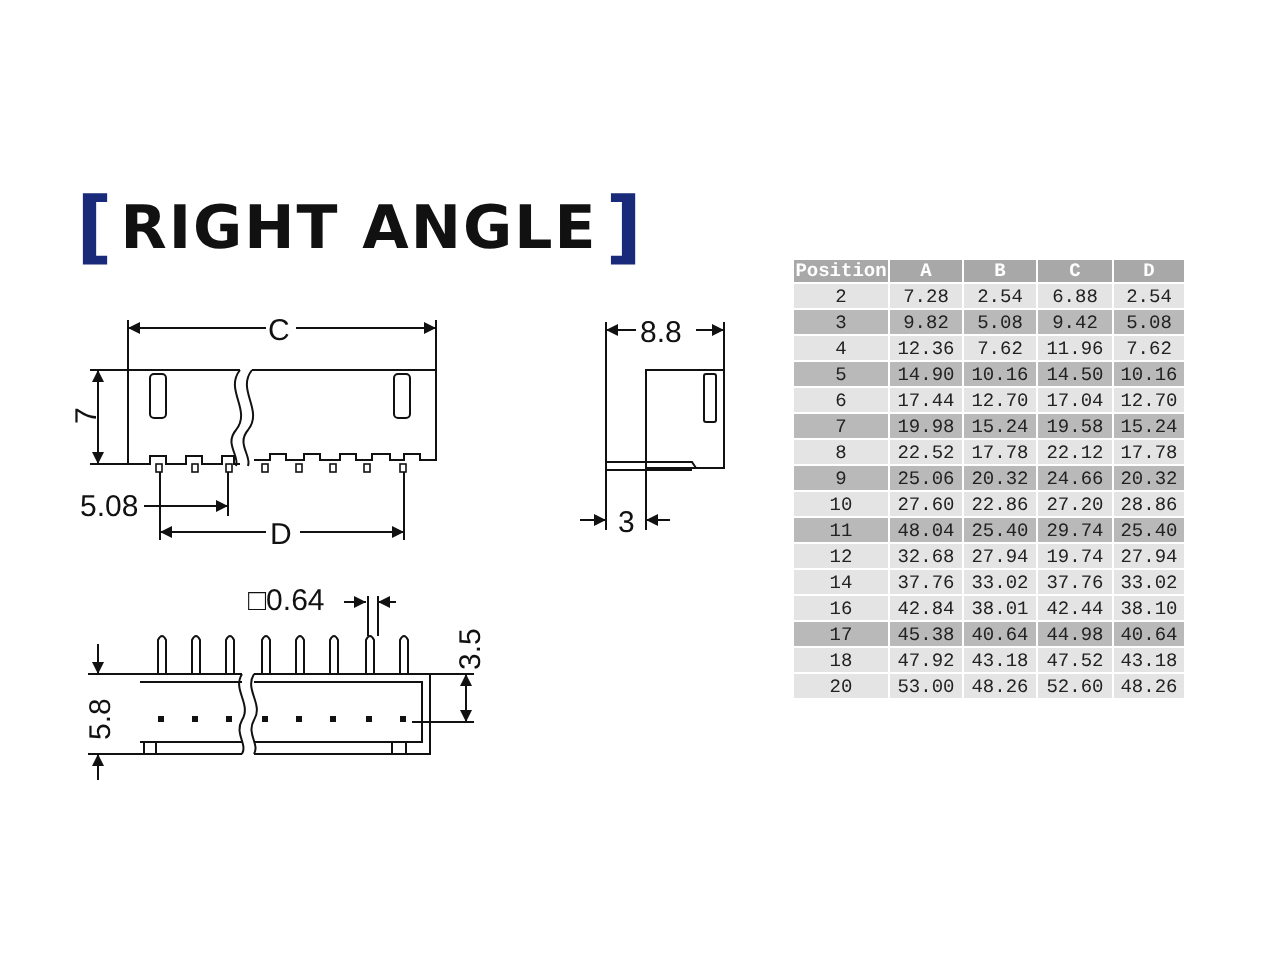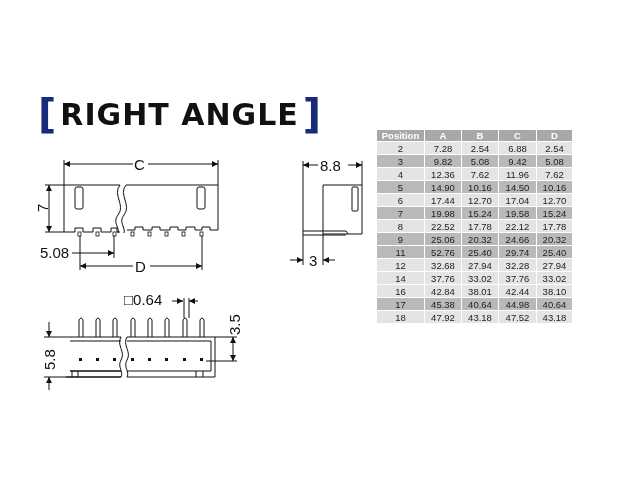--- a/index.html
+++ b/index.html
@@ -3,22 +3,22 @@
 <meta charset="utf-8">
 <style>
   html, body { margin:0; padding:0; }
   body { width:640px; height:480px; background:#ffffff; position:relative; overflow:hidden;
          font-family:"Liberation Sans", sans-serif; color:#111; }
   .title { position:absolute; left:38px; top:94px; height:40px; display:flex; align-items:center; }
   .bracket { color:#1a2a7a; font-size:40px; font-weight:bold; line-height:40px; font-family:"DejaVu Sans", sans-serif; }
   .title-text { font-size:30px; font-weight:900; letter-spacing:1px; color:#111; padding:0 4px; font-family:"DejaVu Sans", sans-serif;text-align:right; }
   svg.dwg { position:absolute; left:0; top:0; }
   .dimtxt { font-family:"Liberation Sans", sans-serif; font-size:15px; fill:#111; }
-  table.spec { position:absolute; left:376px; top:130px; border-collapse:separate; border-spacing:1px 0; 
-               font-family:Liberation Sans, sans-serif; font-size:9.5px; }
+  table.spec { position:absolute; left:396px; top:130px; border-collapse:separate; border-spacing:1px 0; 
+               font-family:Liberation Mono, monospace; font-size:9.5px; }
   table.spec th { background:#a8a8a8; color:#fff; font-weight:bold; height:11px; padding:0; text-align:center; font-size:9.5px; }
   table.spec td { height:12px; padding:0; text-align:center; color:#222; border-top:1px solid #fff; }
   table.spec tr.odd td { background:#e4e4e4; }
   table.spec tr.even td { background:#b9b9b9; }
   .c0 { width:47px; } .c1 { width:36px; } .c2 { width:36px; } .c3 { width:37px; } .c4 { width:35px; }
 </style>
 </head>
 <body>
 
 <div class="title">
@@ -202,32 +202,39 @@
         <td>22.12</td>
         <td>17.78</td>
       </tr>
       <tr class="even">
         <td>9</td>
         <td>25.06</td>
         <td>20.32</td>
         <td>24.66</td>
         <td>20.32</td>
       </tr>
+      <tr class="odd">
+        <td>10</td>
+        <td>27.60</td>
+        <td>22.86</td>
+        <td>27.20</td>
+        <td>28.86</td>
+      </tr>
       <tr class="even">
         <td>11</td>
-        <td>52.76</td>
+        <td>48.04</td>
         <td>25.40</td>
         <td>29.74</td>
         <td>25.40</td>
       </tr>
       <tr class="odd">
         <td>12</td>
         <td>32.68</td>
         <td>27.94</td>
-        <td>32.28</td>
+        <td>19.74</td>
         <td>27.94</td>
       </tr>
       <tr class="odd">
         <td>14</td>
         <td>37.76</td>
         <td>33.02</td>
         <td>37.76</td>
         <td>33.02</td>
       </tr>
       <tr class="odd">
@@ -244,14 +251,21 @@
         <td>44.98</td>
         <td>40.64</td>
       </tr>
       <tr class="odd">
         <td>18</td>
         <td>47.92</td>
         <td>43.18</td>
         <td>47.52</td>
         <td>43.18</td>
       </tr>
+      <tr class="odd">
+        <td>20</td>
+        <td>53.00</td>
+        <td>48.26</td>
+        <td>52.60</td>
+        <td>48.26</td>
+      </tr>
     </tbody>
 </table>
 
 </body></html>

